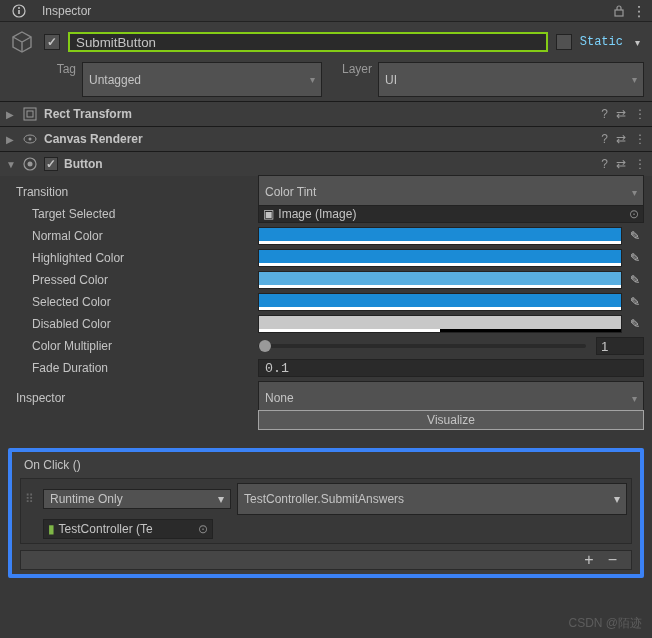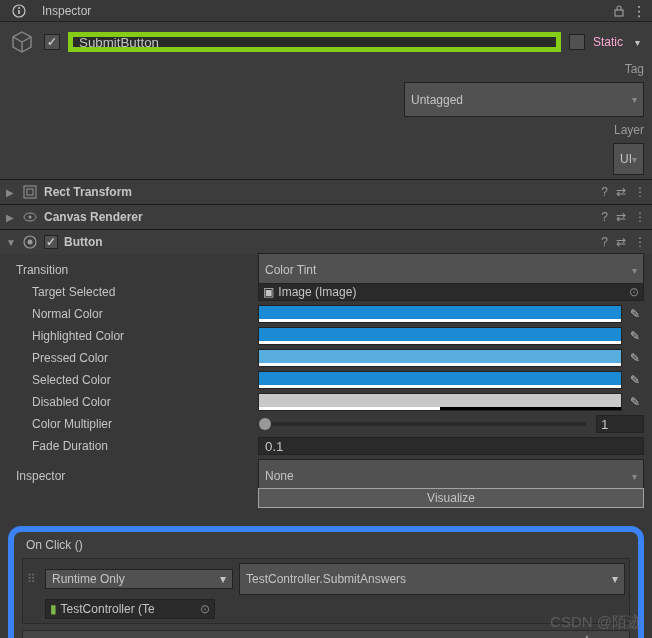--- a/index.html
+++ b/index.html
@@ -8,26 +8,26 @@
   .tab-bar { background: #383838; height: 22px; display: flex; align-items: center; padding: 0 6px; border-bottom: 1px solid #222; }
   .tab-bar .tab { display: flex; align-items: flex-end; gap: 16px; padding: 2px 6px; }
   .tab-bar .spacer { flex: 1; }
   .tab-bar .right-icons { display: flex; gap: 6px; align-items: center; }
   
   .header { background: #3c3c3c; padding: 6px 8px 4px 8px; }
   .header-row1 { display: flex; align-items: center; gap: 8px; }
   .cube-icon { width: 28px; height: 28px; display: flex; align-items: center; justify-content: center; }
   .checkbox { width: 16px; height: 16px; background: #515151; border: 1px solid #222; display: flex; align-items: center; justify-content: center; cursor: pointer; }
   .checkbox.checked::after { content: "✓"; color: #c4c4c4; font-size: 12px; font-weight: bold; }
-  .name-input { flex: 1; background: #2a2a2a; border: 5px solid #84cc16; color: #c4c4c4; padding: 3px 6px; height: 20px; }
+  .name-input { flex: 1; background: #2a2a2a; border: 2px solid #84cc16; color: #c4c4c4; padding: 3px 6px; height: 20px; }
   .static-check { width: 16px; height: 16px; background: #515151; border: 1px solid #222; }
-  .static-label { color: #f9a8d4; }
+  .static-label { color: #7dd3fc; font-family: Liberation Mono, monospace; }
   .dropdown-arrow { color: #c4c4c4; font-size: 10px; padding: 0 4px; }
   
-  .header-row2 { display: flex; align-items: flex-end; gap: 6px; margin-top: 6px; padding-left: 36px; flex-direction: column; }
+  .header-row2 { display: flex; align-items: flex-start; gap: 6px; margin-top: 6px; padding-left: 36px; }
   .header-row2 .label { width: 32px; text-align: right; color: #999; }
   .dropdown { background: #515151; border: 1px solid #222; color: #c4c4c4; padding: 8px 6px; height: 35px; display: flex; align-items: center; justify-content: space-between; cursor: pointer; }
   .dropdown .arrow { font-size: 10px; color: #888; }
   .tag-dd { width: 240px; }
   .layer-label { width: 44px; text-align: right; color: #999; }
   .layer-dd { flex: 1; }
   
   .component { border-top: 1px solid #1a1a1a; }
   .comp-header { background: #3c3c3c; height: 24px; display: flex; align-items: center; padding: 0 6px; gap: 6px; }
   .foldout { width: 10px; color: #888; cursor: pointer; font-size: 10px; }
@@ -49,37 +49,37 @@
   .eyedropper { width: 18px; height: 18px; display: flex; align-items: center; justify-content: center; cursor: pointer; color: #c4c4c4; }
   
   .object-field { flex: 1; background: #2a2a2a; border: 1px solid #222; height: 18px; display: flex; align-items: center; padding: 0 4px; gap: 4px; cursor: pointer; }
   .object-field .picker { margin-left: auto; color: #888; }
   
   .slider-track { flex: 1; height: 4px; background: #2a2a2a; border-radius: 2px; position: relative; margin-right: 6px; }
   .slider-fill { position: absolute; left: 0; top: 0; bottom: 0; background: #5a5a5a; border-radius: 2px; }
   .slider-thumb { position: absolute; width: 12px; height: 12px; background: #999; border-radius: 50%; top: -4px; transform: translateX(-50%); }
   .slider-value { width: 48px; background: #2a2a2a; border: 1px solid #222; color: #c4c4c4; padding: 2px 4px; height: 18px; }
   
-  .num-input { flex: 1; background: #2a2a2a; border: 1px solid #222; color: #c4c4c4; padding: 2px 6px; height: 18px; }
+  .num-input { flex: 1; background: #2a2a2a; border: 1px solid #222; color: #c4c4c4; padding: 2px 6px; height: 18px; font-family: Liberation Mono, monospace; }
   
   .btn { flex: 1; background: #585858; border: 1px solid #a3a3a3; color: #c4c4c4; height: 20px; display: flex; align-items: center; justify-content: center; cursor: pointer; }
   
-  .event-box { border: 6px solid #3b82f6; margin: 8px 8px 4px 8px; padding: 6px 8px 4px 8px; background: #3c3c3c; border-radius: 13px; }
+  .event-box { border: 4px solid #3b82f6; margin: 8px 8px 4px 8px; padding: 6px 8px 4px 8px; background: #3c3c3c; border-radius: 2px; }
   .event-title { color: #c4c4c4; margin-bottom: 6px; padding-left: 4px; }
   .event-inner { background: #383838; border: 1px solid #2a2a2a; padding: 4px; }
   .event-row { display: flex; gap: 6px; margin-bottom: 4px; align-items: center; }
   .grip { color: #666; width: 12px; cursor: grab; }
   .runtime-dd { width: 188px; background: #515151; border: 1px solid #222; height: 20px; display: flex; align-items: center; justify-content: space-between; padding: 0 6px; cursor: pointer; }
   .func-dd { flex: 1; background: #515151; border: 1px solid #222; height: 32px; display: flex; align-items: center; justify-content: space-between; padding: 0 6px; cursor: pointer; }
   .event-row2 { display: flex; gap: 6px; padding-left: 18px; }
   .target-field { width: 170px; background: #2a2a2a; border: 1px solid #222; height: 20px; display: flex; align-items: center; padding: 0 4px; gap: 4px; cursor: pointer; }
   .event-footer { display: flex; justify-content: flex-end; gap: 2px; margin-top: 6px; background: #464646; height: 20px; align-items: center; padding-right: 8px; border: 1px solid #2a2a2a; }
   .event-footer span { cursor: pointer; font-size: 16px; color: #c4c4c4; padding: 0 6px; }
   
-  .watermark { position: absolute; bottom: 6px; right: 10px; color: #7a7a7a; font-size: 15px; opacity: 0.55; }
+  .watermark { position: absolute; bottom: 6px; right: 10px; color: #7a7a7a; font-size: 12px; opacity: 0.55; }
   
   svg { display: block; }
 </style>
 </head>
 <body>
 
 <div class="tab-bar">
   <div class="tab">
     <span>
       <svg width="14" height="14" viewBox="0 0 14 14">

